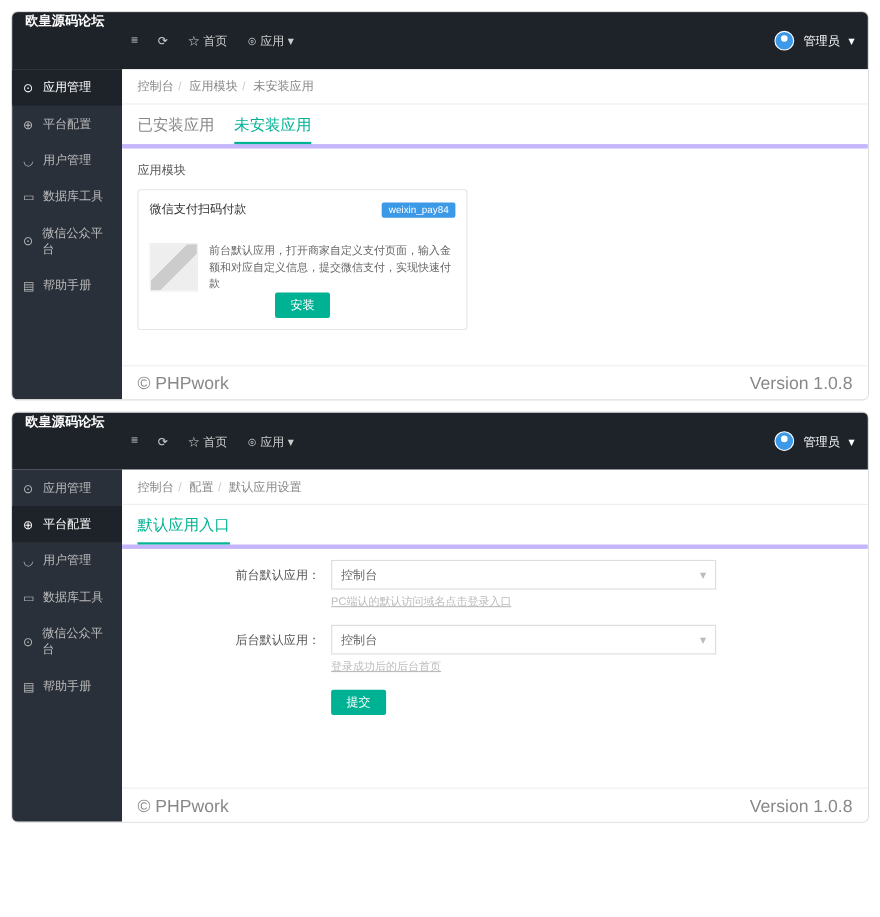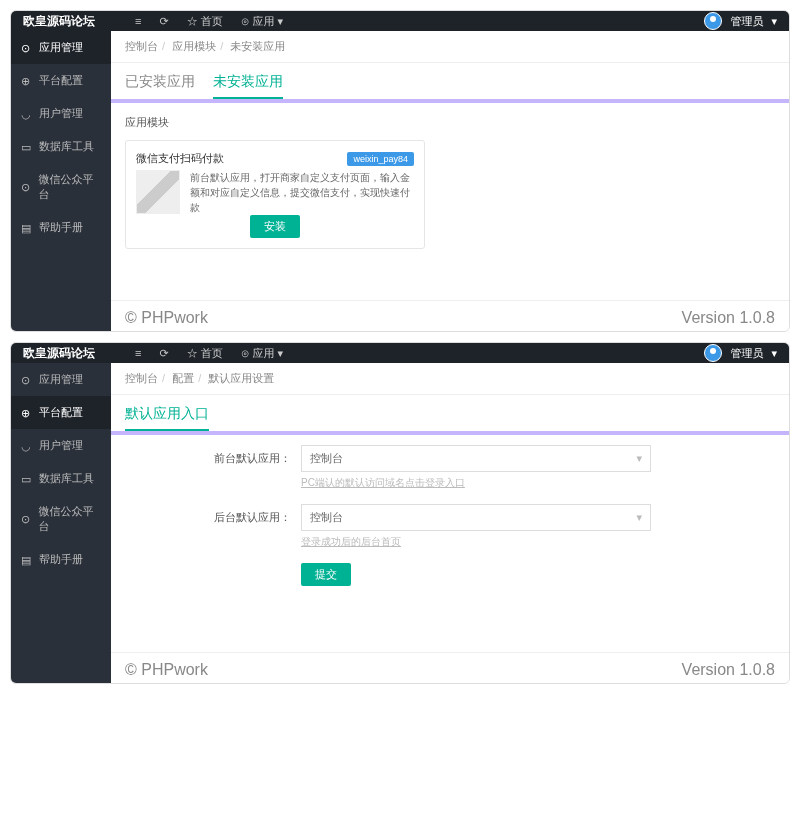--- a/index.html
+++ b/index.html
@@ -1,39 +1,39 @@
 <!DOCTYPE html>
 <html><head>
 <meta charset="utf-8">
 <style>
 * { margin: 0; padding: 0; box-sizing: border-box; }
 body { font-family: -apple-system, "Microsoft YaHei", sans-serif; font-size: 11px; background: #fff; }
 .window { border: 1px solid #ddd; border-radius: 6px; overflow: hidden; margin: 10px; background: #fff; }
-.topbar { height: 20px; background: #1e2329; display: flex; align-items: center; color: #fff; padding: 0 12px; gap: 16px; }
+.topbar { height: 52px; background: #1e2329; display: flex; color: #fff; padding: 0 12px; }
 .brand { font-size: 12px; font-weight: bold; margin-right: 24px; white-space: nowrap; }
 .top-actions { display: flex; gap: 18px; align-items: center; color: #ccc; }
 .top-actions span { cursor: pointer; font-size: 11px; }
 .top-right { margin-left: auto; display: flex; align-items: center; gap: 8px; font-size: 11px; }
 .avatar { width: 18px; height: 18px; border-radius: 50%; background: #3b99e8; display: inline-block; position: relative; border: 1px solid #fff; }
 .avatar::after { content: ""; position: absolute; top: 3px; left: 5px; width: 6px; height: 6px; border-radius: 50%; background: #fff; }
 .body { display: flex; min-height: 300px; }
 .sidebar { width: 100px; background: #2a303a; color: #bbb; }
 .sidebar-item { display: flex; align-items: center; gap: 6px; padding: 9px 10px; font-size: 11px; cursor: pointer; }
 .sidebar-item.active { background: #1e2329; color: #fff; }
 .sidebar-item .ic { width: 12px; height: 12px; display: inline-block; }
 .main { flex: 1; background: #fff; display: flex; flex-direction: column; }
 .breadcrumb { padding: 8px 14px; font-size: 11px; color: #888; border-bottom: 1px solid #eee; }
 .breadcrumb .sep { margin: 0 4px; color: #ccc; }
 .tabs { display: flex; gap: 18px; padding: 0 14px; font-size: 14px; border-bottom: 4px solid #c4b5fd; }
 .tab { padding: 10px 0 6px; color: #888; cursor: pointer; border-bottom: 2px solid transparent; }
 .tab.active { color: #00b294; border-bottom-color: #00b294; }
 .content { padding: 12px 14px; flex: 1; }
 .section-title { font-size: 11px; color: #555; margin-bottom: 10px; }
 .card { border: 1px solid #e5e5e5; border-radius: 3px; padding: 10px; width: 300px; }
-.card-head { display: flex; justify-content: space-between; align-items: center; margin-bottom: 4px; }
+.card-head { display: flex; justify-content: space-between; align-items: center; margin-bottom: 23px; }
 .card-title { font-size: 11px; color: #333; }
 .badge { background: #3b99e8; color: #fff; font-size: 9px; padding: 2px 6px; border-radius: 2px; }
 .card-body { display: flex; gap: 10px; }
 .thumb { width: 44px; height: 44px; border: 1px solid #eee; background: linear-gradient(135deg,#eee 40%,#ccc 40%,#ccc 60%,#eee 60%); }
 .card-desc { flex: 1; font-size: 10px; color: #666; line-height: 1.5; }
 .card-actions { text-align: center; margin-top: 0; }
 .btn { background: #00b294; color: #fff; border: none; padding: 4px 14px; font-size: 11px; border-radius: 2px; cursor: pointer; }
 .footer { display: flex; justify-content: space-between; padding: 8px 14px 4px; font-size: 16px; color: #888; border-top: 1px solid #eee; }
 .form { padding: 10px 0; }
 .form-row { display: flex; align-items: flex-start; gap: 10px; margin-bottom: 14px; }

